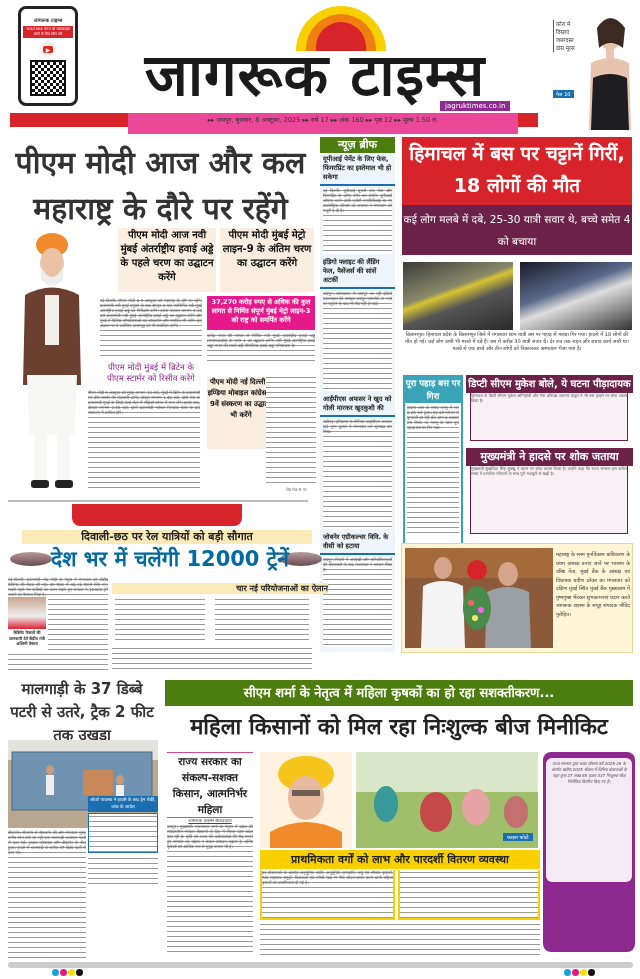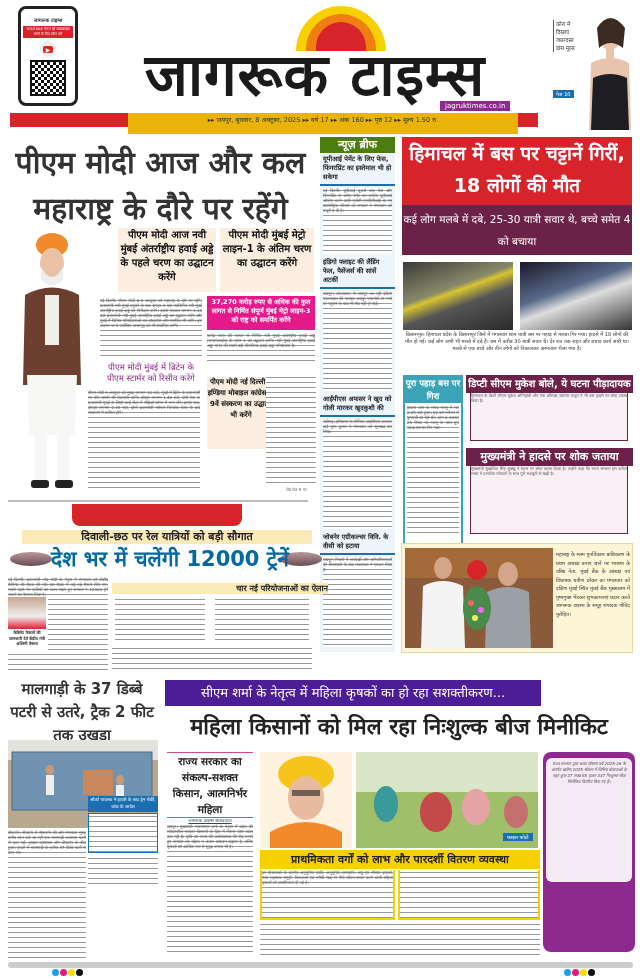--- a/index.html
+++ b/index.html
@@ -13,21 +13,21 @@
 .phone .red{background:#d7242a;color:#fff;font-size:3.5px;line-height:5px;text-align:center;margin:3px 2px;padding:1px}
 .yt{width:16px;height:16px;border-radius:50%;background:#eee;margin:3px auto;display:flex;align-items:center;justify-content:center}
 .yt span{background:#e62117;color:#fff;font-size:6px;padding:0 3px;border-radius:2px}
 .qr{width:36px;height:36px;margin:2px auto;background:repeating-conic-gradient(#111 0 25%,#fff 0 50%) 0 0/6px 6px;border:2px solid #111}
 .masttitle{left:135px;top:40px;width:360px;font-size:58px;font-weight:900;color:#1a1a1a;text-align:center;letter-spacing:1px;font-family:"DejaVu Sans",sans-serif;line-height:70px}
 .sun{left:296px;top:6px;width:90px;height:45px;border-radius:90px 90px 0 0;background:#f8d000;overflow:hidden}
 .sun2{left:306px;top:14px;width:70px;height:37px;border-radius:70px 70px 0 0;background:#f07f12}
 .sun3{left:316px;top:22px;width:50px;height:29px;border-radius:50px 50px 0 0;background:#d7242a}
 .url{left:440px;top:101px;background:#8e2a8f;color:#fff;font-size:7px;padding:1px 5px}
 .redbar{left:10px;top:113px;width:528px;height:14px;background:#d7242a}
-.datebar{left:128px;top:113px;width:390px;height:21px;background:#eab308;font-size:6.5px;line-height:14px;text-align:center;color:#333}
+.datebar{left:128px;top:113px;width:390px;height:21px;background:#ec4899;font-size:6.5px;line-height:14px;text-align:center;color:#333}
 .ad{left:540px;top:10px;width:95px;height:120px;background:#fff}
 .adtext{left:553px;top:20px;width:30px;font-size:5.5px;line-height:8px;color:#333;border-left:1px solid #d7242a;padding-left:2px}
 .adpage{left:553px;top:90px;background:#1a6fb0;color:#fff;font-size:5px;padding:1px 3px}
 .girl{left:585px;top:8px;width:50px;height:122px}
 
 .h1{left:8px;top:140px;width:305px;font-size:30px;font-weight:900;color:#333;line-height:46px;text-align:center}
 .modi{left:15px;top:225px;width:75px;height:270px}
 .subhead{font-size:10px;font-weight:bold;text-align:center;line-height:14px;color:#111;background:#fbeee0}
 .pinkbox{background:#e6198a;color:#fff;font-size:6.5px;font-weight:bold;text-align:center;line-height:9px;padding:2px}
 .purphead{color:#8e2a8f;font-size:8.5px;font-weight:normal;text-align:center;line-height:11px}
@@ -41,21 +41,21 @@
 .tealbox{left:403px;top:375px;width:60px;height:200px;border:2px solid #3aa3b8}
 .tealhead{background:#3aa3b8;color:#fff;font-size:8.5px;font-weight:bold;text-align:center;line-height:13px}
 .maroonhead{background:#6b2148;color:#fff;font-weight:bold;text-align:center}
 .box2{border:1px solid #6b2148;border-top:none;background:#f8f0f4}
 .sep{left:8px;top:500px;width:300px;height:2px;background:#bbb}
 .railbanner{left:22px;top:530px;width:290px;height:14px;background:#fbe9b7;color:#222;font-size:11px;font-weight:bold;text-align:center;line-height:14px}
 .railhead{left:35px;top:545px;width:270px;font-size:21px;font-weight:bold;text-align:center;color:#0369a1;line-height:28px}
 .oval{width:42px;height:14px;border-radius:50%;background:linear-gradient(#b89a9a,#6b4b55)}
 .charhead{left:112px;top:583px;width:216px;background:#fbe9b7;font-size:8px;font-weight:bold;text-align:right;line-height:11px;color:#222}
 .malhead{left:6px;top:678px;width:152px;font-size:15px;font-weight:bold;text-align:center;line-height:23px;color:#333}
-.cmbanner{left:165px;top:680px;width:376px;height:26px;background:#4c1d95;color:#fff;font-size:13px;font-weight:normal;text-align:center;line-height:26px}
+.cmbanner{left:165px;top:680px;width:468px;height:26px;background:#4d7c0f;color:#fff;font-size:13px;font-weight:bold;text-align:center;line-height:26px}
 .mahilahead{left:165px;top:707px;width:468px;font-size:22px;font-weight:bold;text-align:center;line-height:40px;color:#222}
 .rajhead{left:167px;top:752px;width:86px;font-size:10.5px;font-weight:bold;text-align:center;line-height:16px;color:#222;border-top:1px solid #d44a8a;border-bottom:1px solid #d44a8a}
 .prio{left:260px;top:850px;width:280px;height:19px;background:#f8d000;font-size:11px;font-weight:bold;text-align:center;line-height:19px;color:#222}
 .budget{left:543px;top:752px;width:92px;height:200px;background:#8e2a8f;border-radius:8px;padding:3px}
 .budgethead{color:#fff;font-size:9px;font-weight:bold;text-align:center;line-height:13px}
 .budgetbody{background:#f4eaf4;border-radius:6px;margin-top:3px;height:124px;font-size:4px;line-height:6px;color:#444;font-style:italic;text-align:center;padding:3px}
 .footer{left:8px;top:962px;width:625px;height:6px;background:#ccc;border-radius:3px}
 .dot{width:7px;height:7px;border-radius:50%;display:inline-block;margin-right:1px}
 </style>
 </head>
@@ -94,21 +94,21 @@
   <path d="M26 42 Q37 62 48 42 L48 55 Q37 66 26 55Z" fill="#eee"></path>
   <path d="M10 70 Q37 55 64 70 L66 160 L8 160Z" fill="#6b4030"></path>
   <rect x="30" y="70" width="14" height="50" fill="#f2efe9"></rect>
   <path d="M12 150 L62 150 L60 210 L14 210Z" fill="#f7f7f5"></path>
   <rect x="20" y="200" width="12" height="60" fill="#f7f7f5"></rect>
   <rect x="42" y="200" width="12" height="60" fill="#f7f7f5"></rect>
   <rect x="16" y="255" width="18" height="8" fill="#222" rx="3"></rect>
   <rect x="40" y="255" width="18" height="8" fill="#222" rx="3"></rect>
 </svg>
 <div class="abs subhead" style="left:118px;top:228px;width:98px;height:64px">पीएम मोदी आज नवी मुंबई अंतर्राष्ट्रीय हवाई अड्डे के पहले चरण का उद्घाटन करेंगे</div>
-<div class="abs subhead" style="left:220px;top:228px;width:94px;height:64px">पीएम मोदी मुंबई मेट्रो लाइन-1 के अंतिम चरण का उद्घाटन करेंगे</div>
+<div class="abs subhead" style="left:220px;top:228px;width:94px;height:64px">पीएम मोदी मुंबई मेट्रो लाइन-9 के अंतिम चरण का उद्घाटन करेंगे</div>
 <div class="abs pinkbox" style="left:207px;top:296px;width:108px;height:34px">37,270 करोड़ रुपए से अधिक की कुल लागत से निर्मित संपूर्ण मुंबई मेट्रो लाइन-3 को राष्ट्र को समर्पित करेंगे</div>
 <div class="abs txt txtlines" style="left:100px;top:298px;width:102px;height:60px">नई दिल्ली। पीएम मोदी 8-9 अक्टूबर को महाराष्ट्र के दौरे पर रहेंगे। प्रधानमंत्री नवी मुंबई पहुंचने के बाद दोपहर 3 बजे नवनिर्मित नवी मुंबई अंतर्राष्ट्रीय हवाई अड्डे का निरीक्षण करेंगे। इसके पश्चात लगभग 3.30 बजे प्रधानमंत्री नवी मुंबई अंतर्राष्ट्रीय हवाई अड्डे का उद्घाटन करेंगे और मुंबई में विभिन्न परियोजनाओं का लोकार्पण और समर्पित भी करेंगे। इस अवसर पर वे उपस्थित जनसमूह को भी संबोधित करेंगे।</div>
 <div class="abs purphead" style="left:100px;top:362px;width:102px;height:26px">पीएम मोदी मुंबई में ब्रिटेन के पीएम स्टार्मर को रिसीव करेंगे</div>
 <div class="abs txt txtlines" style="left:88px;top:390px;width:112px;height:100px">पीएम मोदी 9 अक्टूबर को सुबह लगभग 10 बजे, मुंबई में ब्रिटेन के प्रधानमंत्री सर कीर स्टार्मर की मेजबानी करेंगे। दोपहर लगभग 1.40 बजे, दोनों नेता के प्रधानमंत्री मुंबई के जियो वर्ल्ड सेंटर में सीईओ फोरम में भाग लेंगे। इसके बाद, दोपहर लगभग 2.45 बजे, दोनों प्रधानमंत्री ग्लोबल फिनटेक फेस्ट के छठे संस्करण में शामिल होंगे।</div>
 <div class="abs txt txtlines" style="left:207px;top:333px;width:108px;height:30px">करोड़ रुपए की लागत से निर्मित नवी मुंबई अंतर्राष्ट्रीय हवाई अड्डे (एनएमआईए) के चरण 1 का उद्घाटन करेंगे। नवी मुंबई अंतर्राष्ट्रीय हवाई अड्डा भारत की सबसे बड़ी ग्रीनफील्ड हवाई अड्डा परियोजना है।</div>
 <div class="abs subhead" style="left:207px;top:377px;width:68px;height:72px;font-size:7px;line-height:11px;background:#fbeee0">पीएम मोदी नई दिल्ली में इण्डिया मोबाइल कांग्रेस के 9वें संस्करण का उद्घाटन भी करेंगे</div>
 <div class="abs txt txtlines" style="left:266px;top:375px;width:50px;height:110px"></div>
 <div class="abs" style="left:286px;top:487px;font-size:4px;color:#555">शेष पेज 5 पर</div>
 
 <div class="abs nb">

